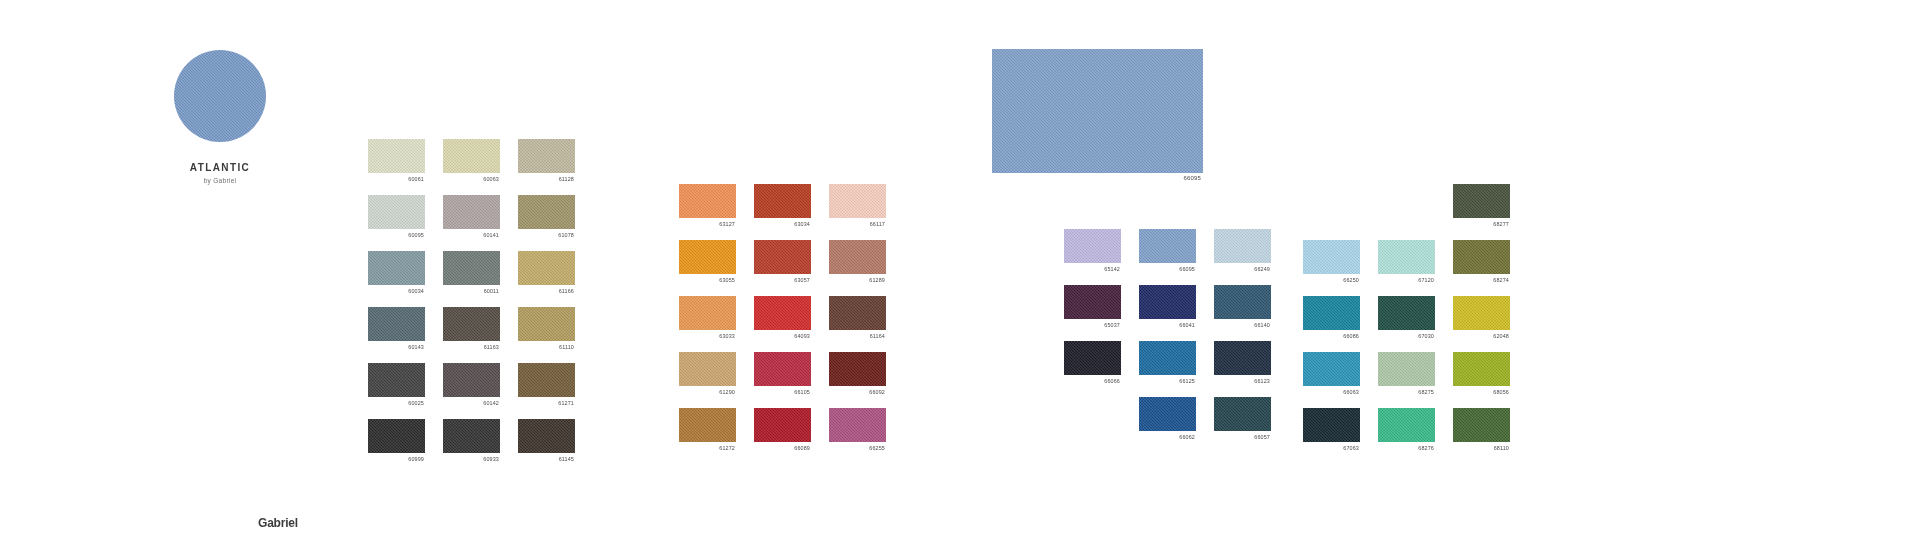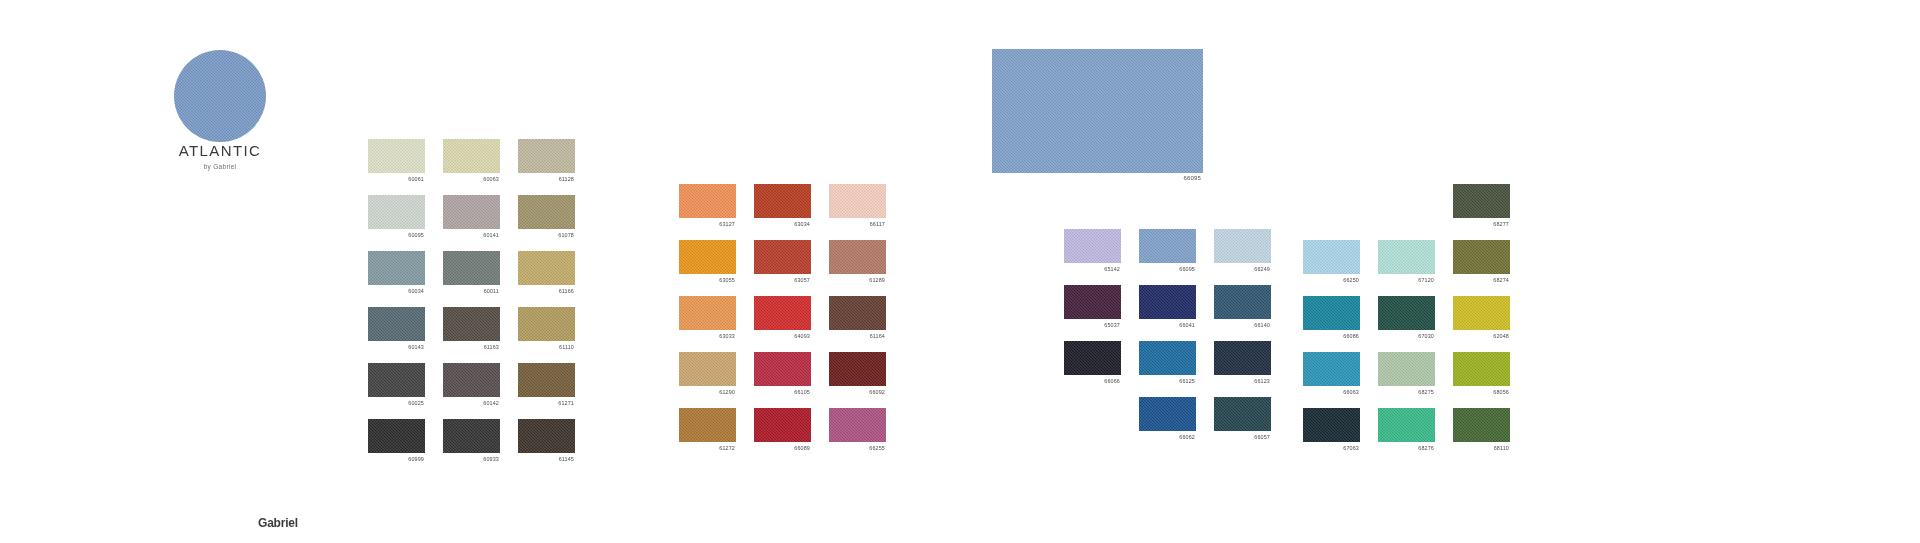--- a/index.html
+++ b/index.html
@@ -27,24 +27,25 @@
   }
   #brand-circle {
     width: 92px;
     height: 92px;
     margin: 0 auto;
     border-radius: 50%;
     position: relative;
     overflow: hidden;
   }
   #brand-title {
-    font-size: 15px;
+    margin-top: 20px;
+    font-size: 10px;
     letter-spacing: 1.4px;
     color: #3a3a3a;
-    font-weight: 400;
+    font-weight: 700;
   }
   #brand-subtitle {
     margin-top: 4px;
     font-size: 6.5px;
     letter-spacing: .3px;
     color: #6e6e6e;
   }
 
   
   #wordmark {

